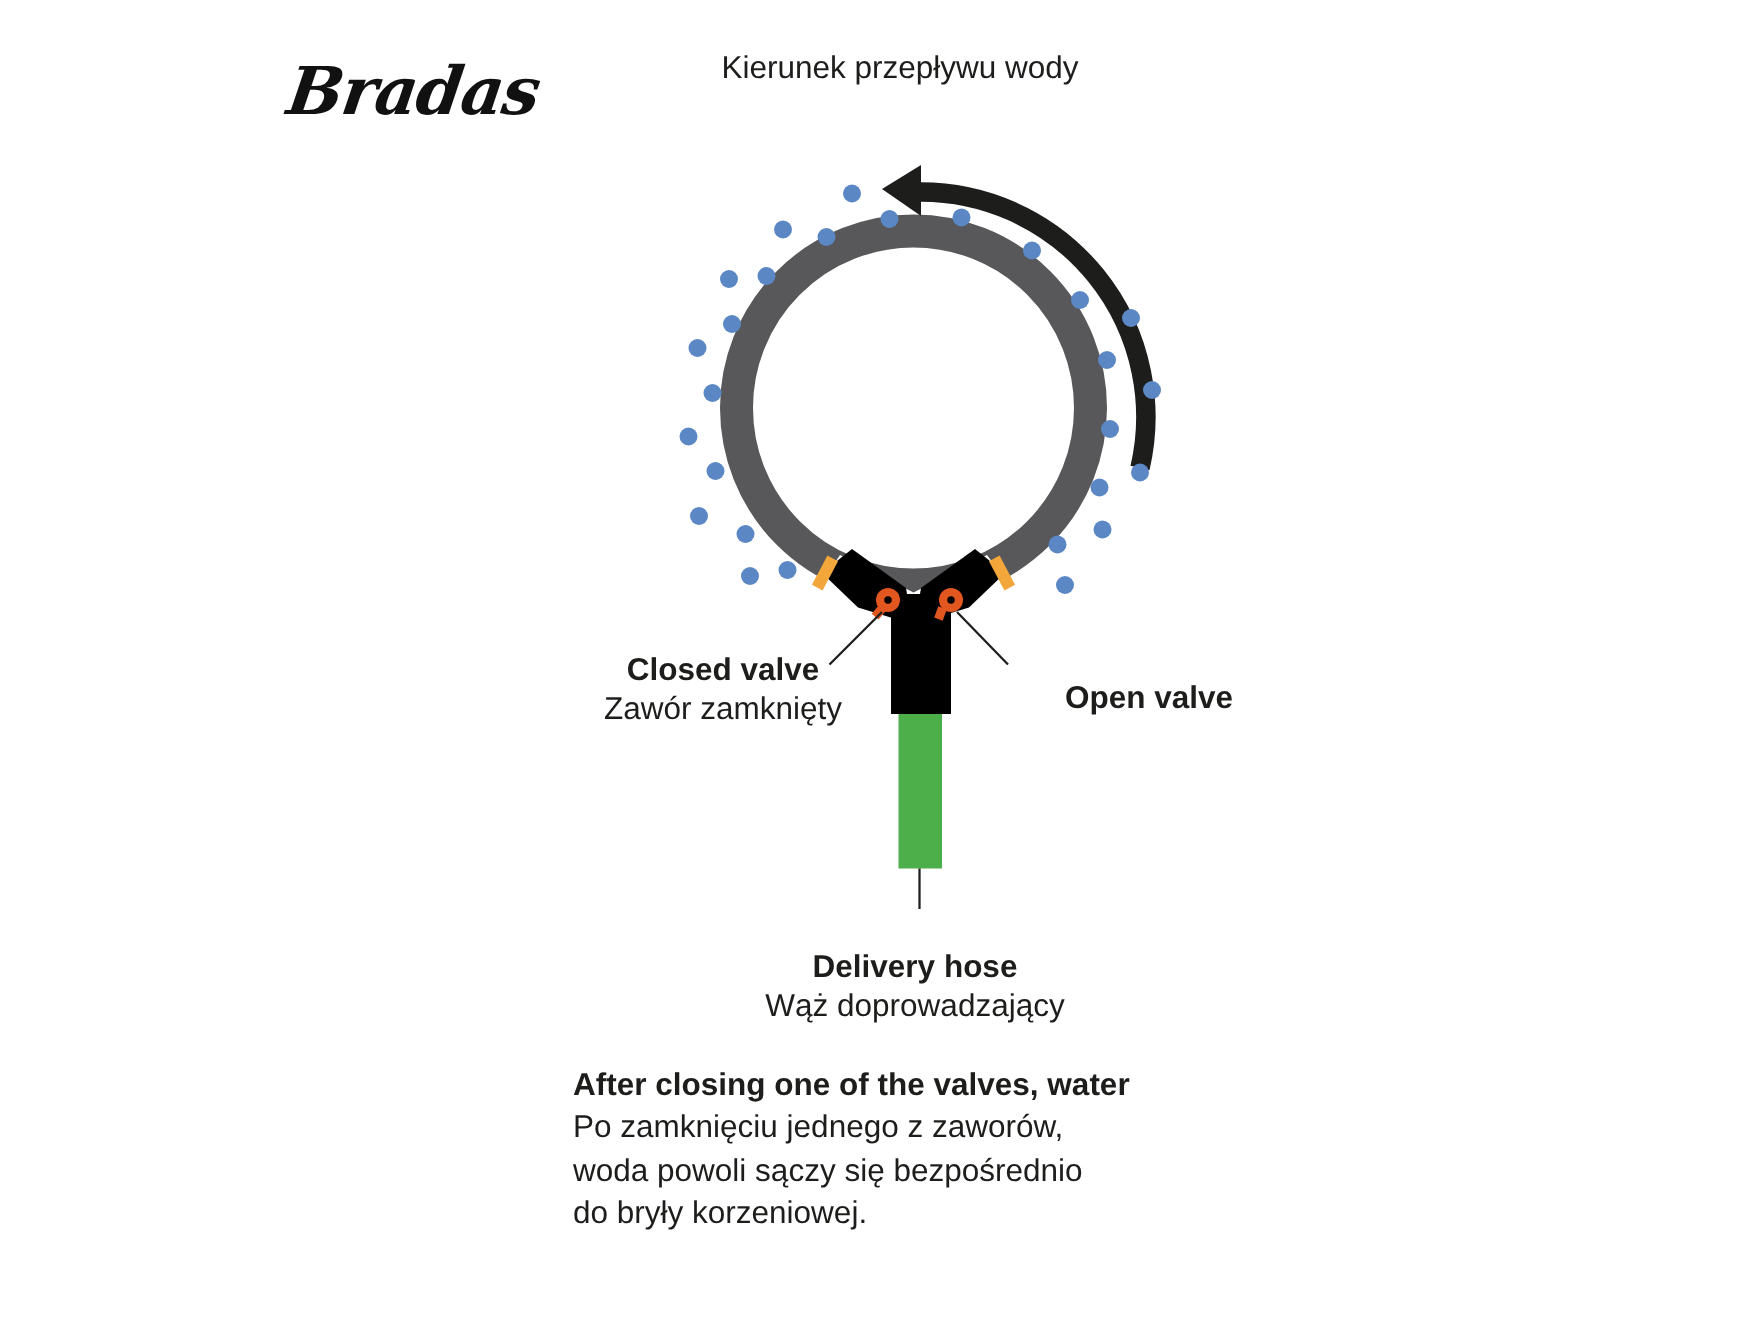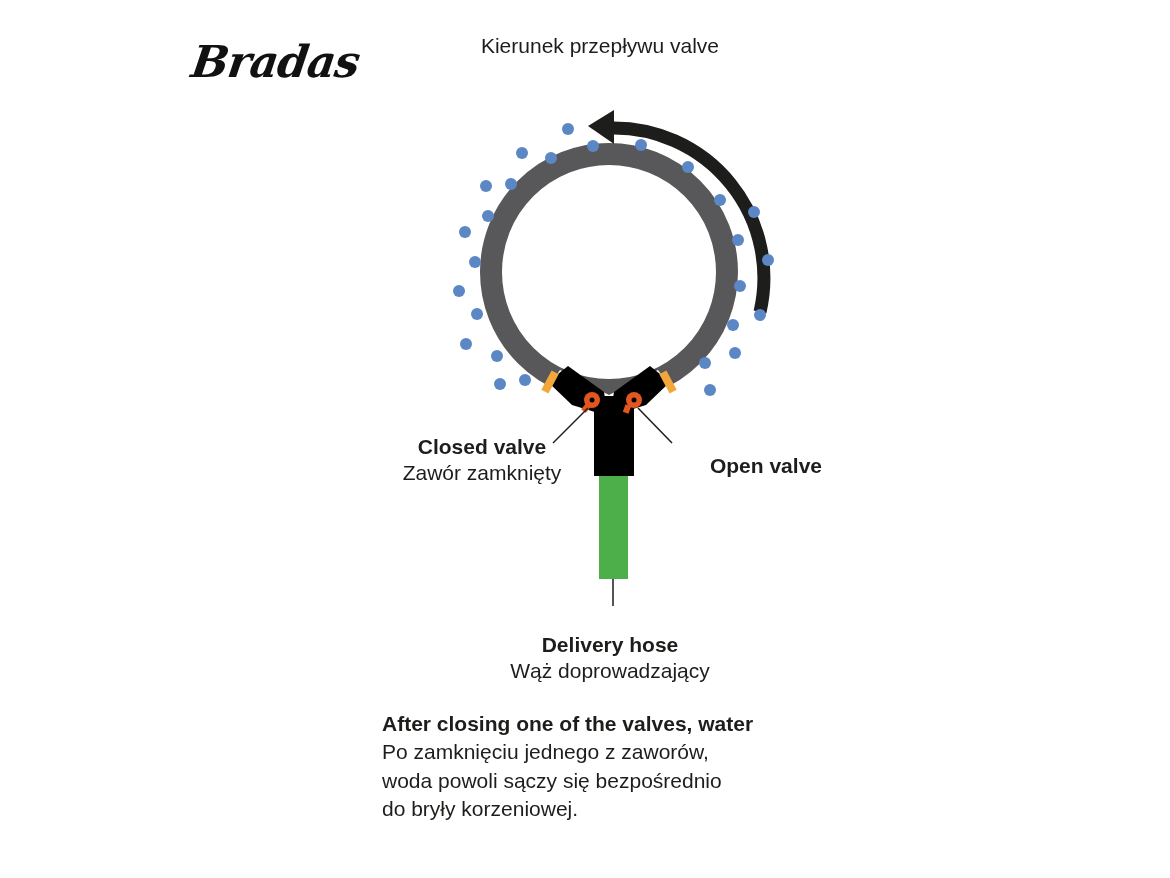--- a/index.html
+++ b/index.html
@@ -18,21 +18,21 @@
   .note { position: absolute; left: 382px; top: 700px; width: 460px; font-size: 21px; line-height: 1.35; margin-top: 10px; }
   .note .en { font-weight: bold; }
   svg { position: absolute; left: 0; top: 0; }
 </style>
 </head>
 <body>
 
 <div class="logo">Bradas</div>
 
 <div class="label" id="flow-label">
-  <div class="pl">Kierunek przepływu valve</div>
+  <div class="pl">Kierunek przepływu wody</div>
 </div>
 
 <svg width="1170" height="878" viewBox="0 0 1170 878">
 
   <circle cx="609" cy="272" r="118" fill="none" stroke="#58585a" stroke-width="22"></circle>
 
   <path d="M560 370 L609 395 L658 370 L680 400 L540 400 Z" fill="#fff"></path>
 
   <g>
     <path d="M612 128 A150 150 0 0 1 760 312" fill="none" stroke="#1d1d1b" stroke-width="13"></path>

